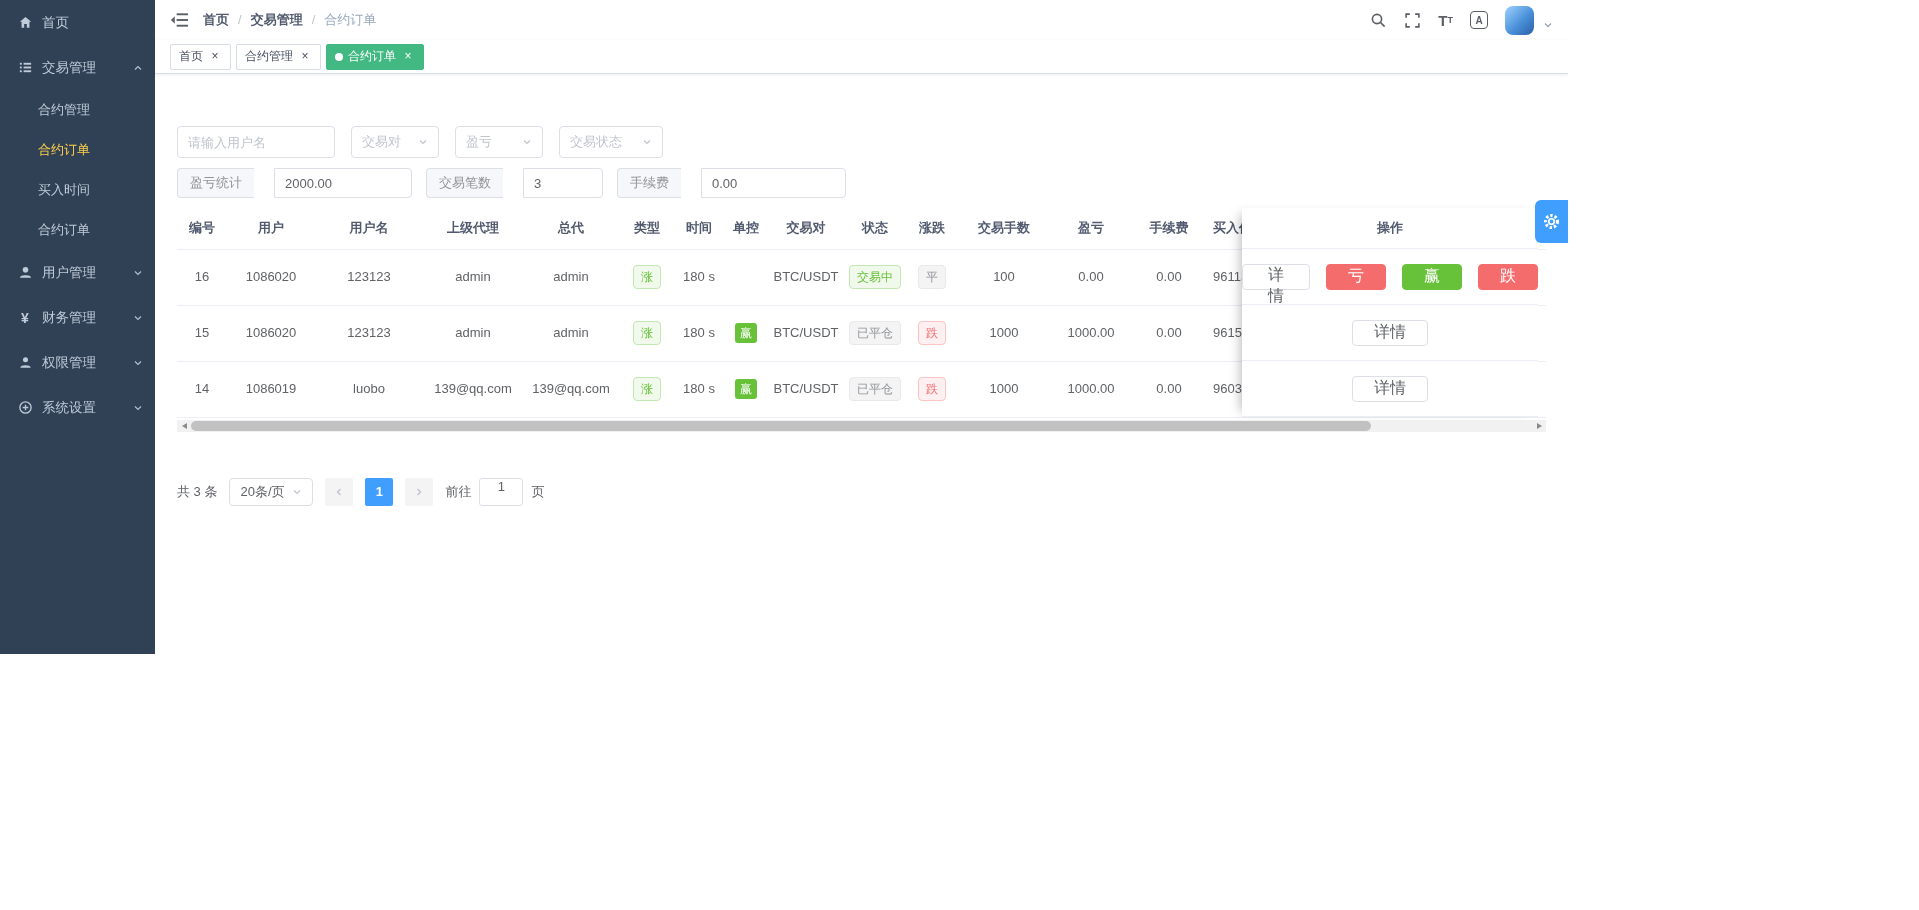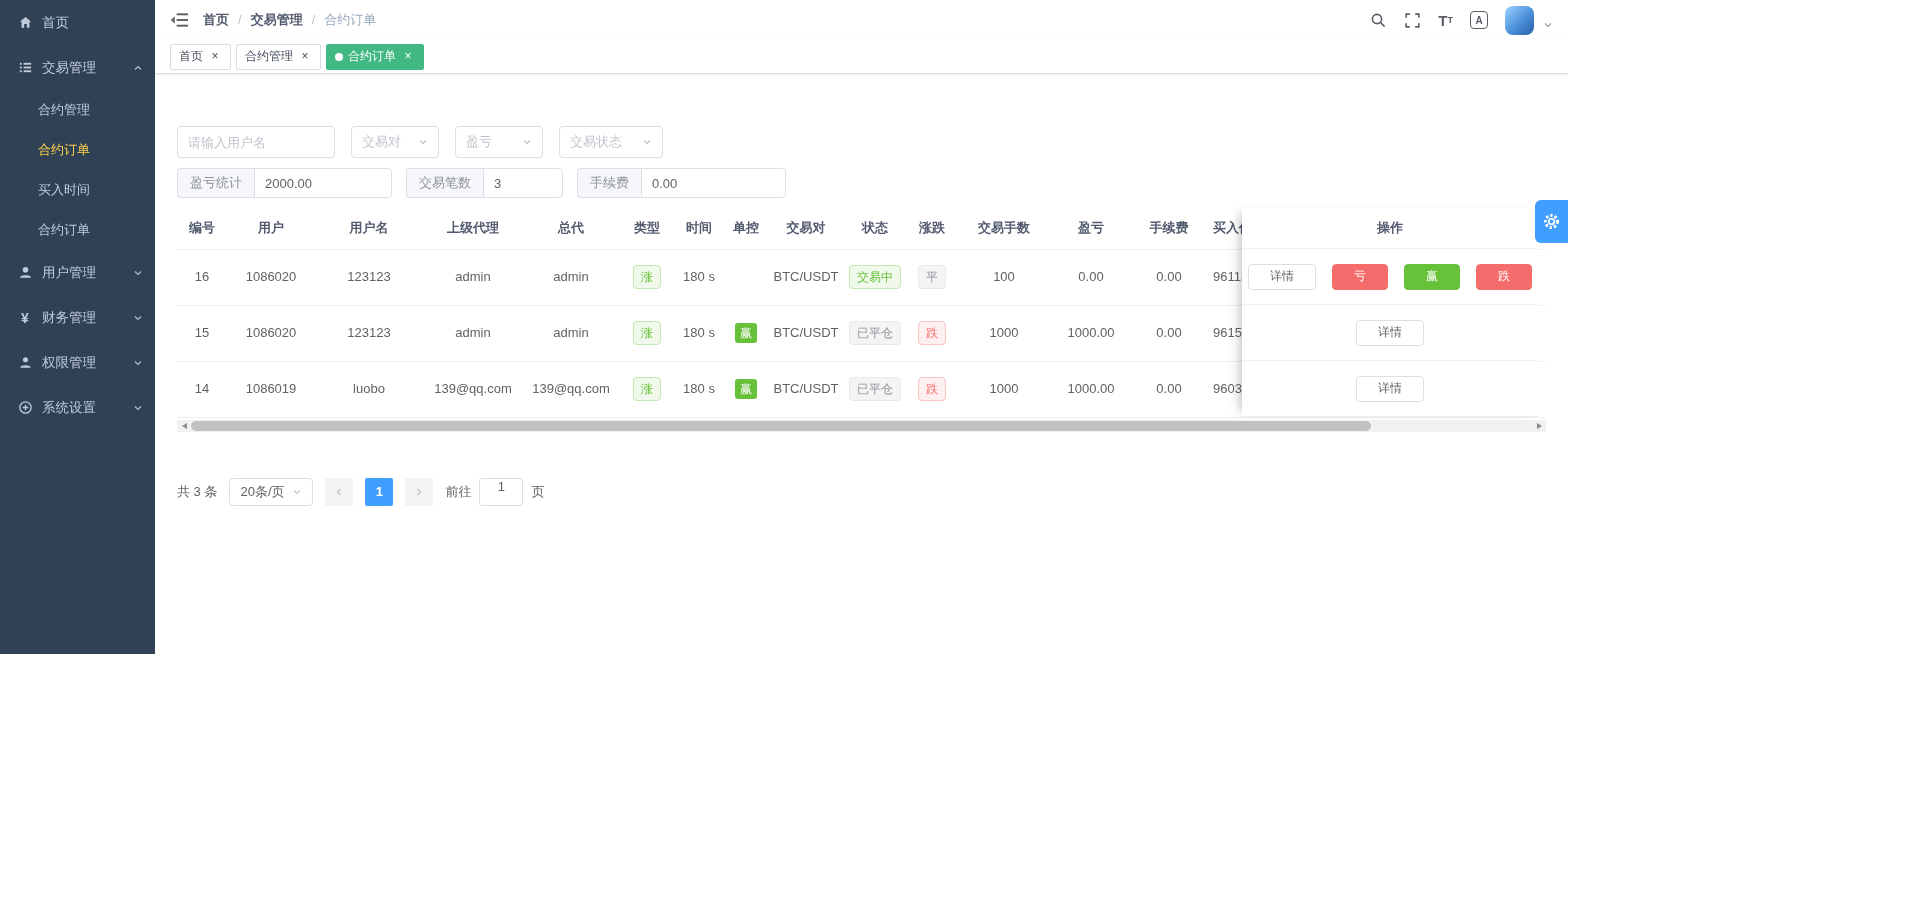--- a/index.html
+++ b/index.html
@@ -71,21 +71,21 @@
     border-radius:4px; font-size:13px; cursor:pointer; border:1px solid transparent; }
   .btn-primary { background:#409eff; border-color:#409eff; color:#fff; }
   .btn-warning { background:#fdf6ec; border-color:#f5dab1; color:#e6a23c; }
   .cb-wrap { display:flex; align-items:center; gap:8px; cursor:pointer; }
   .cb-box { width:14px; height:14px; background:#409eff; border:1px solid #409eff; border-radius:2px; position:relative; }
   .cb-box::after { content:""; position:absolute; left:4px; top:1px; width:4px; height:8px;
     border:solid #fff; border-width:0 1.5px 1.5px 0; transform:rotate(45deg); }
   .cb-label { color:#409eff; font-size:13px; }
 
   .stats-row { display:flex; align-items:center; gap:14px; margin-top:10px; }
-  .stat-group { display:flex; align-items:stretch; height:30px; }
+  .stat-group { display:flex; align-items:stretch; height:30px;gap:20px; }
   .stat-label { background:#f5f7fa; border:1px solid #dcdfe6; border-right:none;
     border-radius:4px 0 0 4px; color:#909399; display:flex; align-items:center; padding:0 12px; white-space:nowrap; }
   .stat-value { border:1px solid #dcdfe6; border-radius:0 4px 4px 0; display:flex; align-items:center; padding:0 10px; }
   .sv-w1 { width:138px; } .sv-w2 { width:80px; } .sv-w3 { width:145px; }
 
   
   .table-wrap { position:relative; margin-top:10px; }
   .scroller { width:100%; overflow:hidden; }
   table { border-collapse:collapse; table-layout:fixed; width:1600px; }
   th, td { border-bottom:1px solid #ebeef5; text-align:center; font-size:13px; padding:4px; overflow:hidden; }
@@ -101,21 +101,21 @@
   .t-red   { color:#f56c6c; background:#fef0f0; border-color:#fbc4c4; }
   .t-win   { display:inline-block; background:#67c23a; color:#fff; border-radius:3px;
     padding:0 5px; height:20px; line-height:20px; font-size:12px; }
 
   .fixed-col { position:absolute; top:0; right:8px; width:296px; height:209px; background:#fff;
     box-shadow:-8px 0 10px -6px rgba(0,0,0,.25); }
   .fc-header { height:41px; border-bottom:1px solid #ebeef5; display:flex; align-items:center;
     justify-content:center; color:#515a6e; font-weight:600; }
   .fc-row { height:56px; border-bottom:1px solid #ebeef5; display:flex; align-items:center;
     justify-content:center; gap:16px; }
-  .btn-mini { height:26px; padding:0 21px; border-radius:4px; font-size:12px; cursor:pointer;
+  .btn-mini { height:26px; padding:0 21px; border-radius:4px; font-size:16px; cursor:pointer;
     border:1px solid #dcdfe6; background:#fff; color:#606266; font-family:inherit; }
   .btn-mini.danger  { background:#f56c6c; border-color:#f56c6c; color:#fff; }
   .btn-mini.success { background:#67c23a; border-color:#67c23a; color:#fff; }
 
   .hscroll { display:flex; align-items:center; height:12px; margin-top:2px; background:#fafafa; }
   .hs-arrow { flex:0 0 14px; height:12px; display:flex; align-items:center; justify-content:center;
     color:#9a9a9a; background:#f1f1f1; cursor:pointer; }
   .hs-track { flex:1; height:12px; background:#f1f1f1; position:relative; }
   .hs-thumb { position:absolute; left:0; top:1px; height:10px; width:88%; background:#c1c1c1; border-radius:5px; cursor:pointer; }
   .tri-l { width:0; height:0; border-top:3.5px solid transparent; border-bottom:3.5px solid transparent; border-right:5px solid #8a8a8a; }

